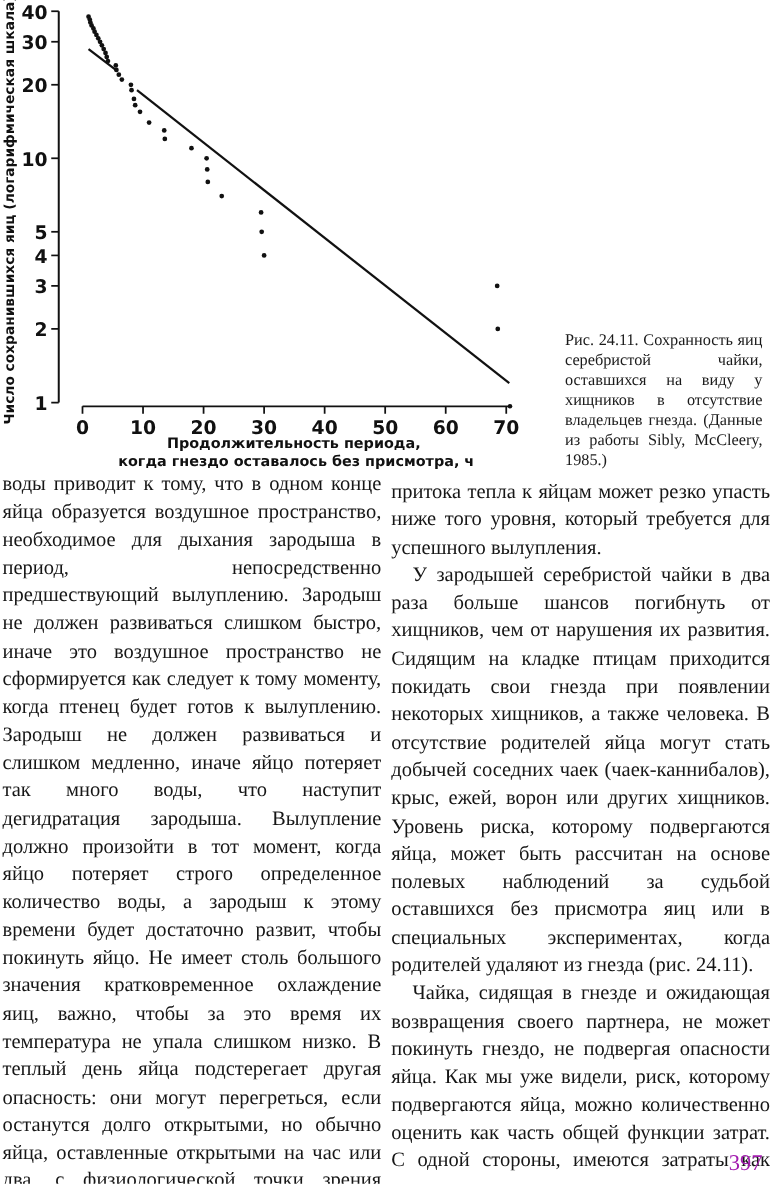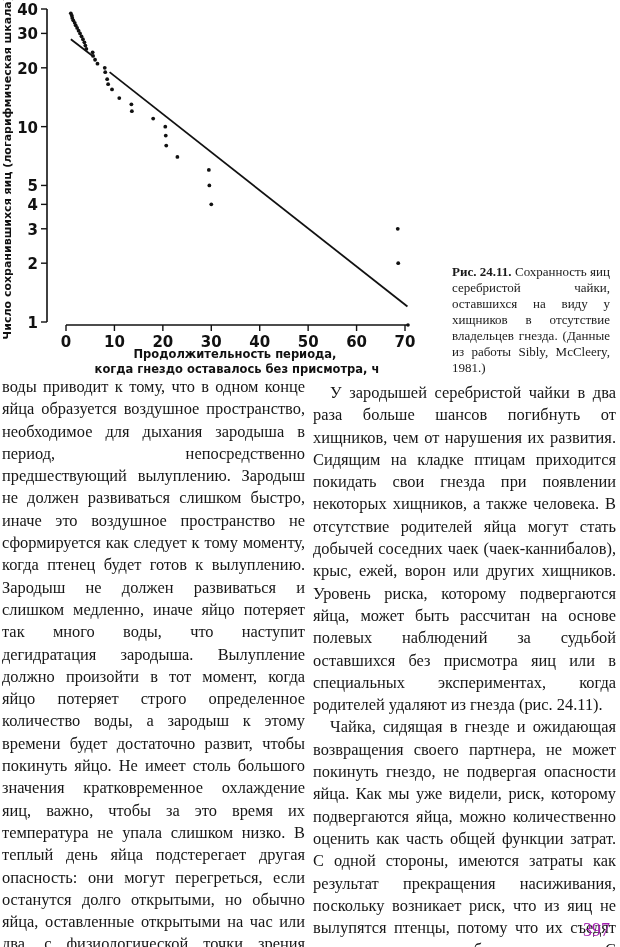--- a/index.html
+++ b/index.html
@@ -4,21 +4,21 @@
 <style>
   html, body { margin: 0; padding: 0; background: #ffffff; }
   body { width: 620px; height: 947px; position: relative; overflow: hidden; color: #111; }
   .figure { position: absolute; left: 0; top: 0; width: 620px; height: 378px; }
   .chart-svg { position: absolute; left: 0; top: 0; }
   .caption {
     position: absolute; left: 452px; top: 264px; width: 158px;
     font-family: "Liberation Serif", serif; font-size: 13px; line-height: 16px;
     text-align: justify; color: #1a1a1a;
   }
-  .caption b { font-weight: bold; }
+  .caption b { font-weight: normal; }
   .col {
     position: absolute; top: 376px; width: 303px;
     font-family: "Liberation Serif", serif; font-size: 16.4px; line-height: 22.3px;
     text-align: justify; color: #161616;
   }
   .col-left { left: 2px; }
   .col-right { left: 313px; top: 382px; }
   .col p { margin: 0; }
   .col p.indent { text-indent: 17px; }
   .page-num {
@@ -115,26 +115,27 @@
         <circle cx="397.73571428571427" cy="228.78317070794216" r="1.9" fill="#111"></circle>
         <circle cx="398.21999999999997" cy="263.18672886604935" r="1.9" fill="#111"></circle>
       </g>
     <text id="ylabel" class="ax-text" x="0" y="0" font-size="11" fill="#111" text-anchor="middle" transform="translate(11,168) rotate(-90)">Число сохранившихся яиц (логарифмическая шкала)</text>
     <text class="ax-text" x="235" y="358" font-size="11.5" fill="#111" text-anchor="middle">Продолжительность периода,</text>
     <text class="ax-text" x="237" y="373" font-size="11.5" fill="#111" text-anchor="middle">когда гнездо оставалось без присмотра, ч</text>
   </svg>
 
   <div class="caption">
     <b>Рис. 24.11.</b>
-    <span>Сохранность яиц серебристой чайки, оставшихся на виду у хищников в отсутствие владельцев гнезда. (Данные из работы Sibly, McCleery, 1981.)</span>
+    <span>Сохранность яиц серебристой чайки, оставшихся на виду у хищников в отсутствие владельцев гнезда. (Данные из работы Sibly, McCleery, 1985.)</span>
   </div>
 </div>
 
 <div class="col col-left">
   <p>воды приводит к тому, что в одном конце яйца образуется воздушное пространство, необходимое для дыхания зародыша в период, непосредственно предшествующий вылуплению. Зародыш не должен развиваться слишком быстро, иначе это воздушное пространство не сформируется как следует к тому моменту, когда птенец будет готов к вылуплению. Зародыш не должен развиваться и слишком медленно, иначе яйцо потеряет так много воды, что наступит дегидратация зародыша. Вылупление должно произойти в тот момент, когда яйцо потеряет строго определенное количество воды, а зародыш к этому времени будет достаточно развит, чтобы покинуть яйцо. Не имеет столь большого значения кратковременное охлаждение яиц, важно, чтобы за это время их температура не упала слишком низко. В теплый день яйца подстерегает другая опасность: они могут перегреться, если останутся долго открытыми, но обычно яйца, оставленные открытыми на час или два, с физиологической точки зрения практически не страдают. Таким образом, серебристые чайки во время насиживания яиц вполне могут пережить случайные тревоги, которые вынуждают их покидать гнезда. Однако если чайки будут потревожены не один раз, то средняя скорость</p>
 </div>
 
 <div class="col col-right">
+  <p>притока тепла к яйцам может резко упасть ниже того уровня, который требуется для успешного вылупления.</p>
   <p class="indent">У зародышей серебристой чайки в два раза больше шансов погибнуть от хищников, чем от нарушения их развития. Сидящим на кладке птицам приходится покидать свои гнезда при появлении некоторых хищников, а также человека. В отсутствие родителей яйца могут стать добычей соседних чаек (чаек-каннибалов), крыс, ежей, ворон или других хищников. Уровень риска, которому подвергаются яйца, может быть рассчитан на основе полевых наблюдений за судьбой оставшихся без присмотра яиц или в специальных экспериментах, когда родителей удаляют из гнезда (рис. 24.11).</p>
   <p class="indent">Чайка, сидящая в гнезде и ожидающая возвращения своего партнера, не может покинуть гнездо, не подвергая опасности яйца. Как мы уже видели, риск, которому подвергаются яйца, можно количественно оценить как часть общей функции затрат. С одной стороны, имеются затраты как результат прекращения насиживания, поскольку возникает риск, что из яиц не вылупятся птенцы, потому что их съедят хищники или они погибнут от непогоды. С другой стороны, имеются затраты, связанные с насиживанием, которые склады-</p>
 </div>
 
 <div class="page-num">397</div>
 
 </body></html>

